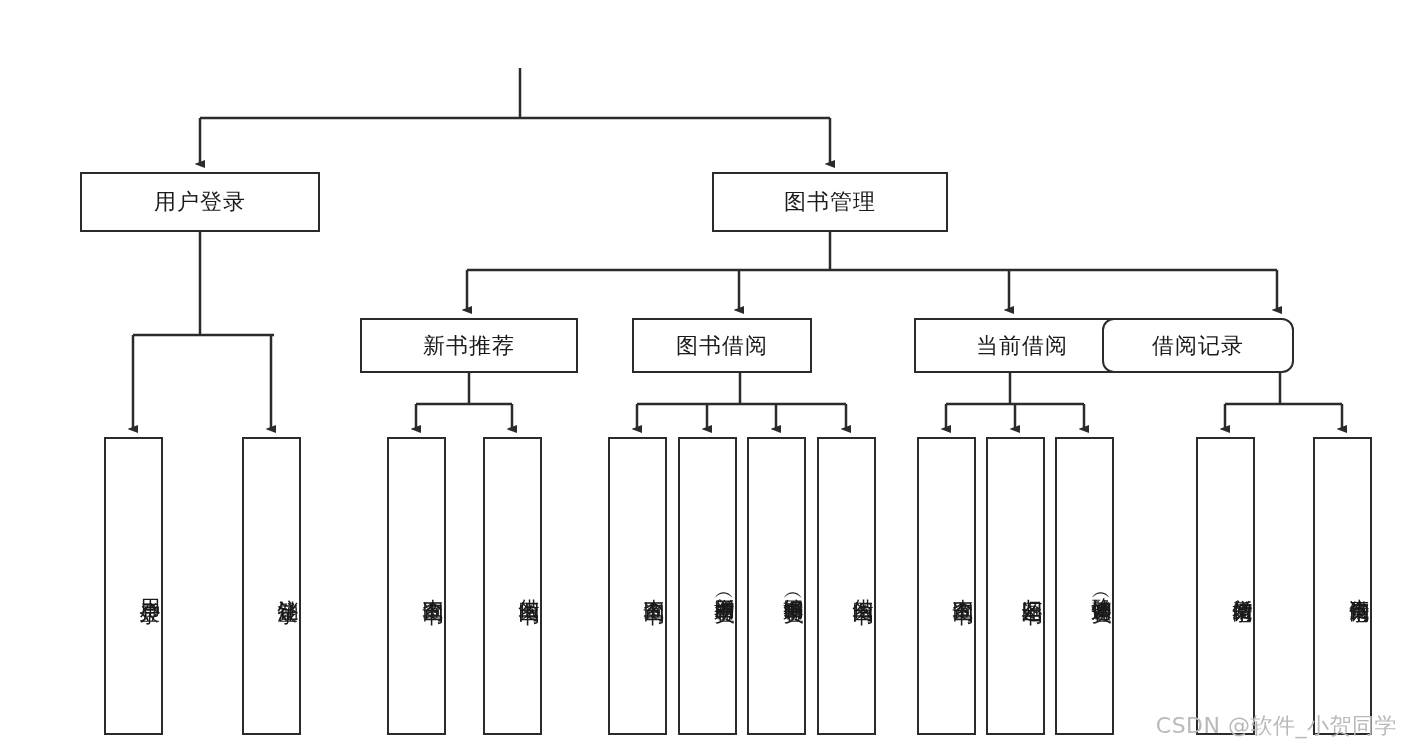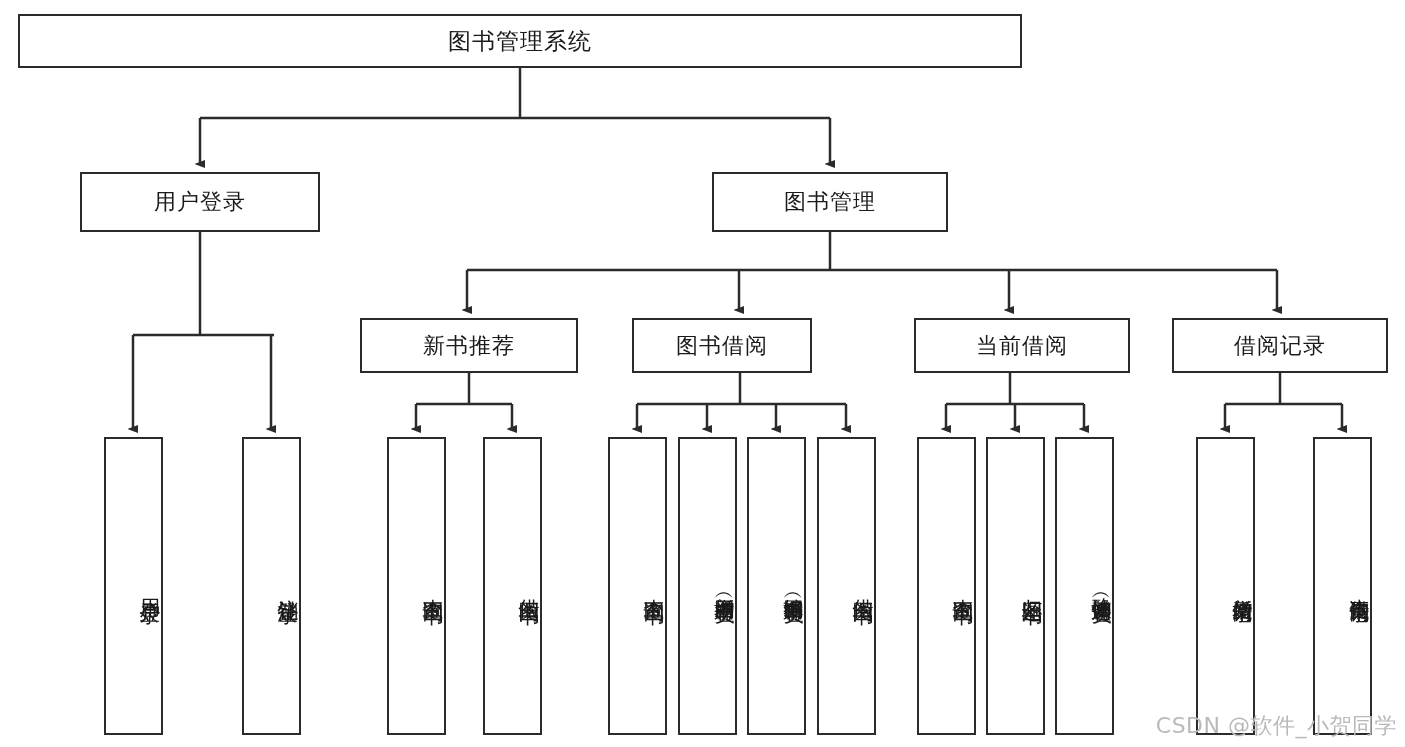--- a/index.html
+++ b/index.html
@@ -89,29 +89,28 @@
       <path d="M1015,404 L1015,429" marker-end="url(#arrow)"></path>
       <path d="M1084,404 L1084,429" marker-end="url(#arrow)"></path>
 
       <path d="M1280,373 L1280,404"></path>
       <path d="M1225,404 L1342,404"></path>
       <path d="M1225,404 L1225,429" marker-end="url(#arrow)"></path>
       <path d="M1342,404 L1342,429" marker-end="url(#arrow)"></path>
     </g>
   </svg>
 
-  <div class="node horiz root" style="left:18px;top:14px;width:1004px;height:54px;">图书管理系统</div>
 
   <div class="node horiz" style="left:80px;top:172px;width:240px;height:60px;">用户登录</div>
   <div class="node horiz" style="left:712px;top:172px;width:236px;height:60px;">图书管理</div>
 
   <div class="node horiz" style="left:360px;top:318px;width:218px;height:55px;">新书推荐</div>
   <div class="node horiz" style="left:632px;top:318px;width:180px;height:55px;">图书借阅</div>
   <div class="node horiz" style="left:902px;top:318px;width:216px;height:55px;margin-left:12px;">当前借阅</div>
-  <div class="node horiz" style="left:1172px;top:318px;width:216px;height:55px;">借阅记录</div>
+  <div class="node horiz" style="left:1102px;top:318px;width:192px;height:55px;border-radius:12px;">借阅记录</div>
 
   <div class="node vert" style="left:104px;top:437px;width:59px;height:298px;">用户登录</div>
   <div class="node vert" style="left:242px;top:437px;width:59px;height:298px;">注销登录</div>
 
   <div class="node vert" style="left:387px;top:437px;width:59px;height:298px;">查询图书</div>
   <div class="node vert" style="left:483px;top:437px;width:59px;height:298px;">借阅图书</div>
 
   <div class="node vert" style="left:608px;top:437px;width:59px;height:298px;">查询图书</div>
   <div class="node vert tall" style="left:678px;top:437px;width:59px;height:298px;">新增图书（管理员）</div>
   <div class="node vert tall" style="left:747px;top:437px;width:59px;height:298px;">编辑图书（管理员）</div>

